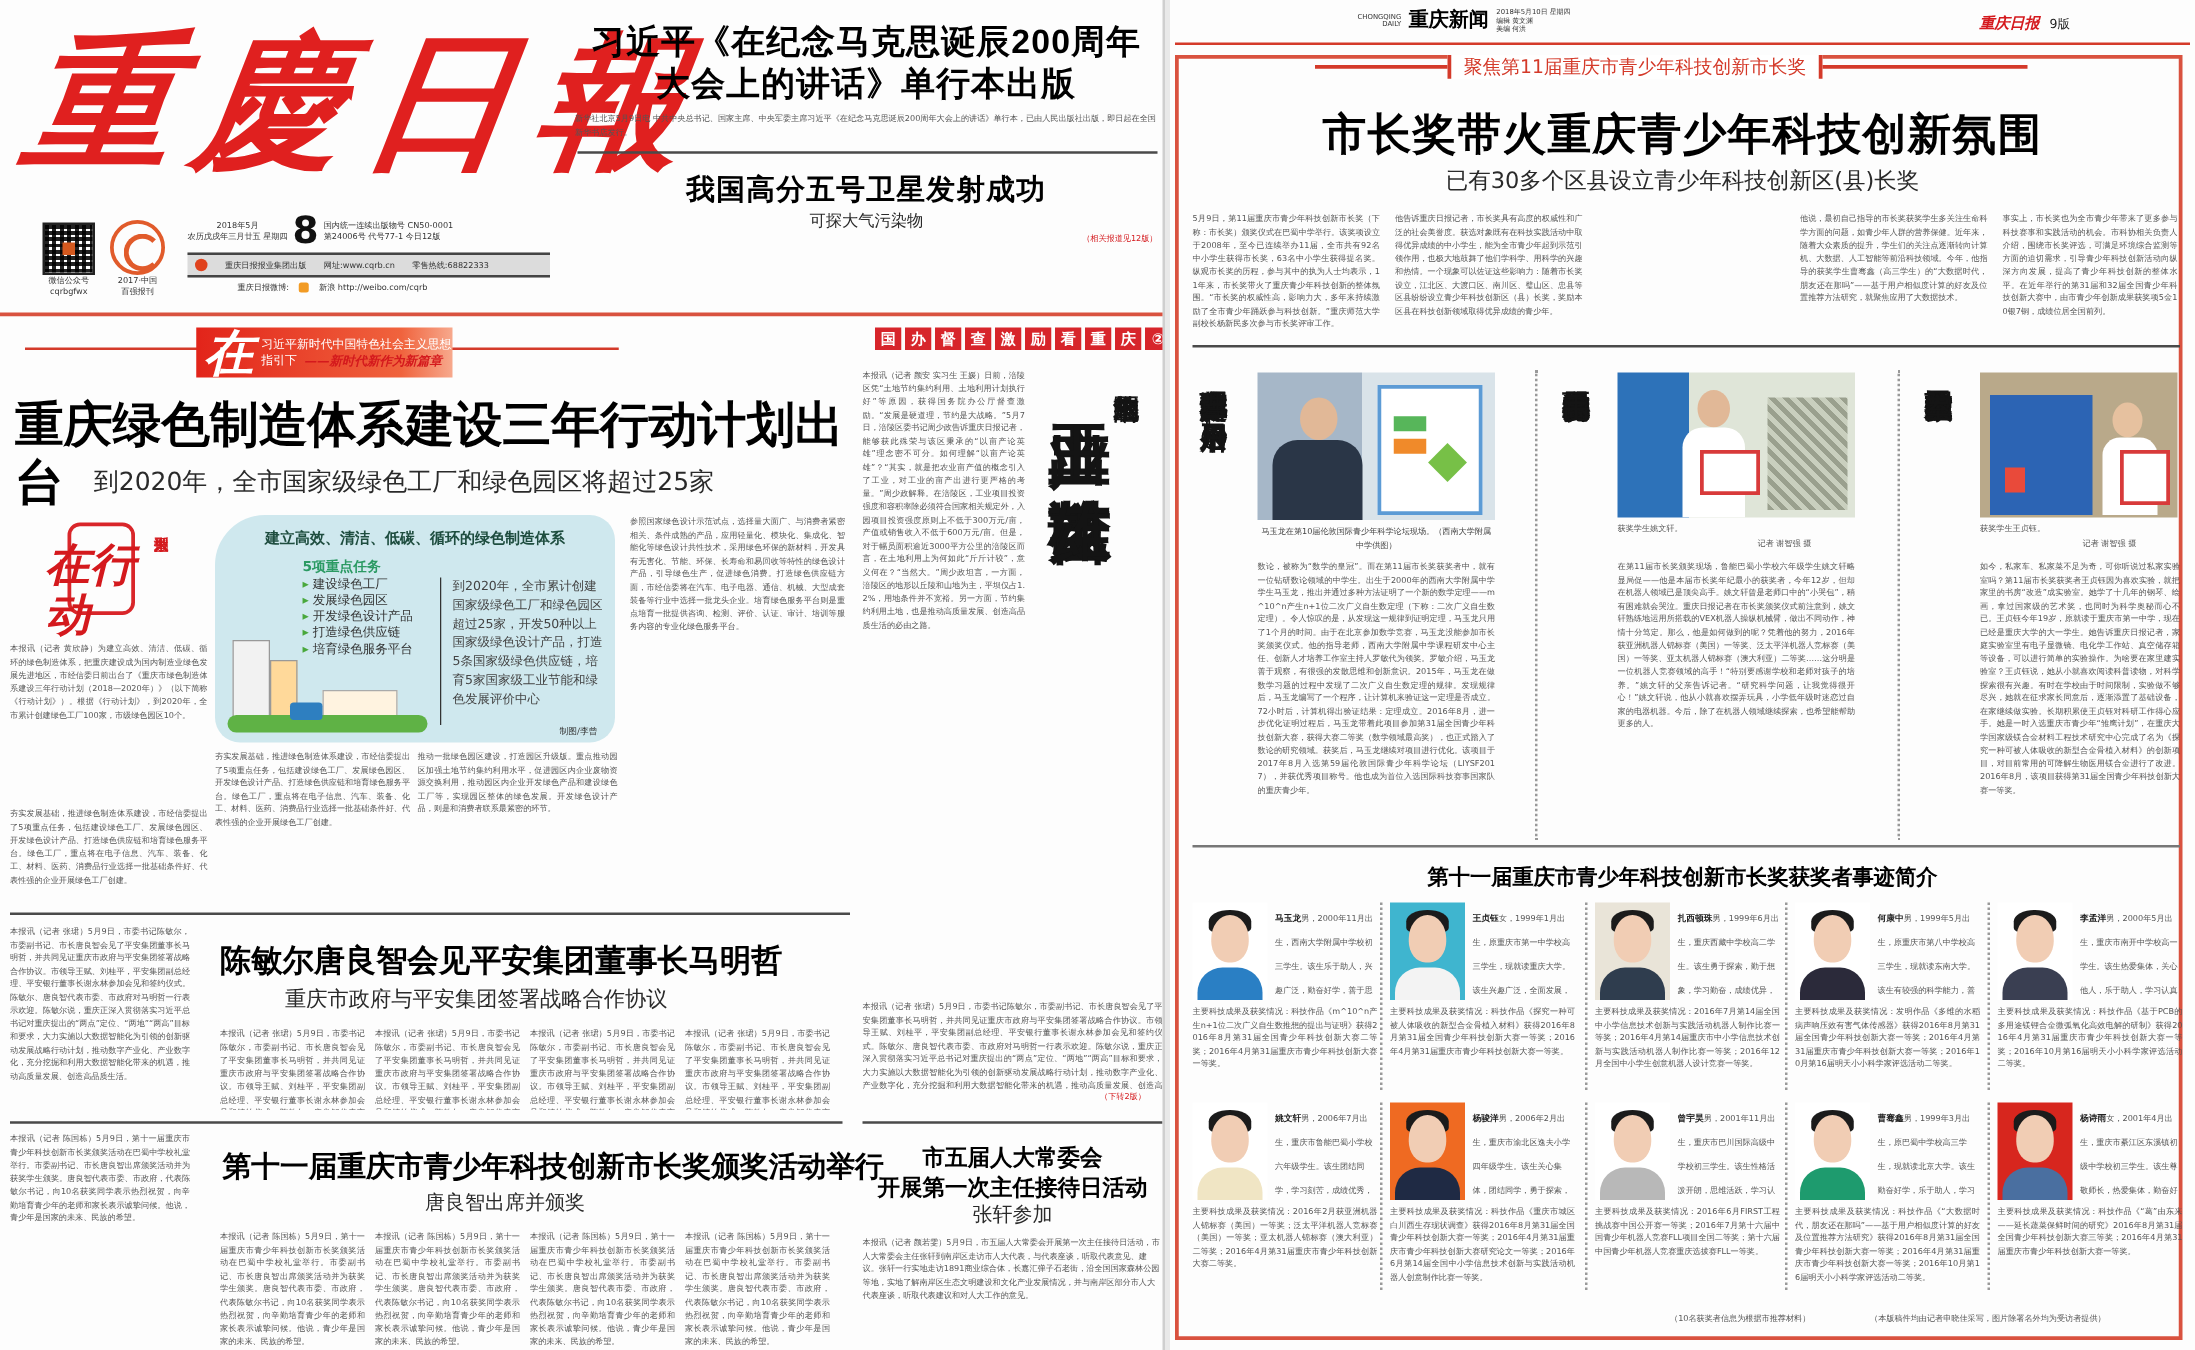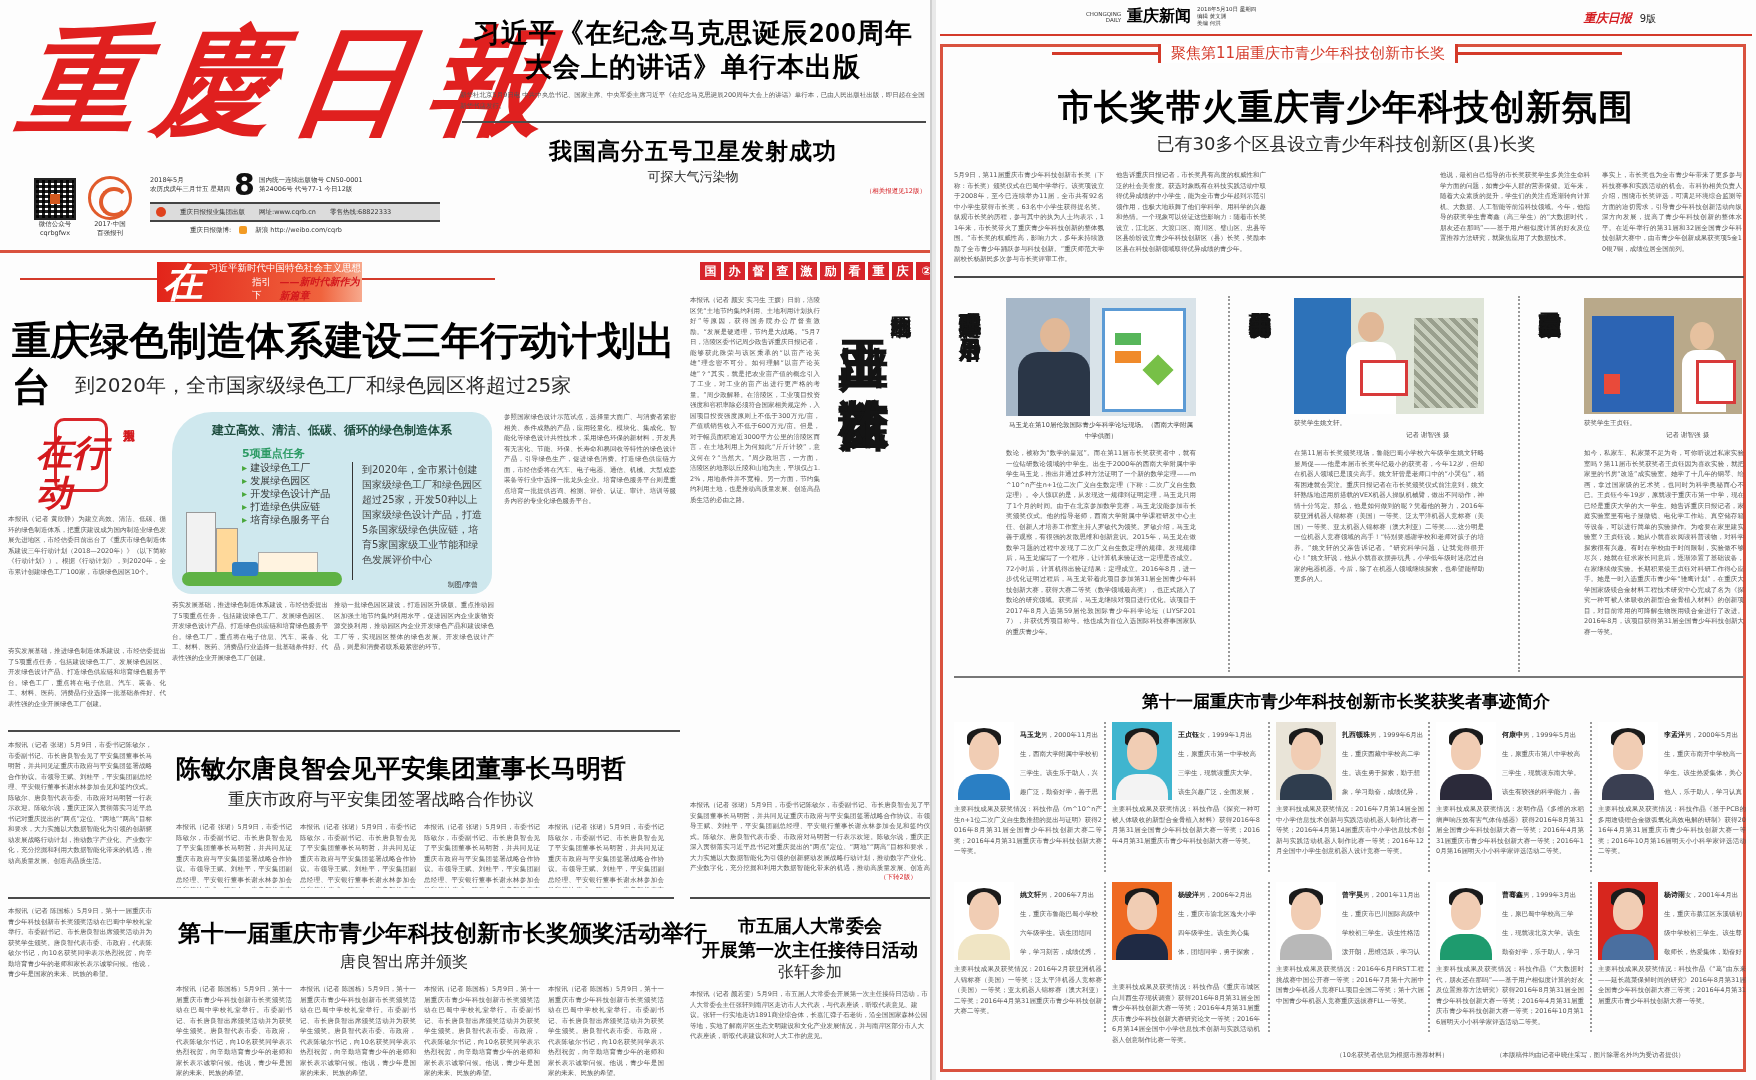--- a/index.html
+++ b/index.html
@@ -75,21 +75,21 @@
     <div class="tiny">cqrbgfwx</div>
   </div>
   <div class="abs" style="left:88px; top:176px; text-align:center;">
     <div class="logo-swirl"></div>
     <div class="tiny">2017·中国</div>
     <div class="tiny">百强报刊</div>
   </div>
 
   <div class="abs" style="left:150px; top:172px; width:290px;">
     <div style="display:flex; align-items:center; gap:4px;">
-      <div style="text-align:left;">
+      <div style="text-align:center;">
         <div class="tiny">2018年5月</div>
         <div class="tiny">农历戊戌年三月廿五  星期四</div>
       </div>
       <div style="font-family:'DejaVu Sans',sans-serif; font-size:30px; font-weight:bold; line-height:26px;">8</div>
       <div>
         <div class="tiny">国内统一连续出版物号  CN50-0001</div>
         <div class="tiny">第24006号  代号77-1  今日12版</div>
       </div>
     </div>
     <div class="info-bar" style="margin-top:4px;">
@@ -118,21 +118,21 @@
     <div class="copy red" style="text-align:right; color:#d4191d;">（相关报道见12版）</div>
   </div>
 
   <div class="hr-red" style="left:0; top:250px; width:932px; height:3px; background:#d9523f;"></div>
 
   <div class="hr-red" style="left:20px; top:278px; width:475px; height:2px;"></div>
   <div class="abs zai-banner" style="left:157px; top:262px; width:205px; height:40px;">
     <span class="zai-big">在</span>
     <div>
       <div class="sub" style="color:#fff; font-size:9.5px;">习近平新时代中国特色社会主义思想</div>
-      <div style="display:flex; gap:6px; align-items:center;margin-left:43px;">
+      <div style="display:flex; gap:6px; align-items:center;">
         <span class="sub" style="color:#fff; font-size:9.5px;">指引下</span>
         <span style="color:#d4191d; font-size:10px; font-style:italic; font-weight:bold;">——新时代新作为新篇章</span>
       </div>
     </div>
   </div>
 
   <div class="abs" style="left:700px; top:262px;">
     <div class="badge-row">
       <span>国</span>
       <span>办</span>
@@ -357,21 +357,21 @@
         <div class="copy" style="position:absolute; left:0; top:82px; width:148px; height:66px;">主要科技成果及获奖情况：2016年2月获亚洲机器人锦标赛（美国）一等奖；泛太平洋机器人竞标赛（美国）一等奖；亚太机器人锦标赛（澳大利亚）二等奖；2016年4月第31届重庆市青少年科技创新大赛二等奖。</div>
       </div>
       <div class="dotted-v" style="left: 168px; top: 882px; height: 150px;"></div>
       <div class="winner" style="left: 176px; top: 882px;">
         <div class="portrait" style="background:#ef6a22">
           <div class="hair" style="background:#1b1b1b"></div>
           <div class="head"></div>
           <div class="body" style="background:#1f2a44"></div>
         </div>
         <div style="position:absolute; left:66px; top:0; width:82px; height:78px; overflow:hidden;"><span class="w-name">杨骏洋</span><span class="copy" style="display:inline;">男，2006年2月出生，重庆市渝北区逸夫小学四年级学生。该生关心集体，团结同学，勇于探索，勤于实践，具有较强的创新意识和创新能力。</span></div>
-        <div class="copy" style="position:absolute; left:0; top:82px; width:148px; height:66px;margin-top:18px;">主要科技成果及获奖情况：科技作品《重庆市城区白川西生存现状调查》获得2016年8月第31届全国青少年科技创新大赛一等奖；2016年4月第31届重庆市青少年科技创新大赛研究论文一等奖；2016年6月第14届全国中小学信息技术创新与实践活动机器人创意制作比赛一等奖。</div>
+        <div class="copy" style="position:absolute; left:0; top:82px; width:148px; height:66px;">主要科技成果及获奖情况：科技作品《重庆市城区白川西生存现状调查》获得2016年8月第31届全国青少年科技创新大赛一等奖；2016年4月第31届重庆市青少年科技创新大赛研究论文一等奖；2016年6月第14届全国中小学信息技术创新与实践活动机器人创意制作比赛一等奖。</div>
       </div>
       <div class="dotted-v" style="left: 332px; top: 882px; height: 150px;"></div>
       <div class="winner" style="left: 340px; top: 882px;">
         <div class="portrait" style="background:#ffffff">
           <div class="hair" style="background:#1b1b1b"></div>
           <div class="head"></div>
           <div class="body" style="background:#b8b8b8"></div>
         </div>
         <div style="position:absolute; left:66px; top:0; width:82px; height:78px; overflow:hidden;"><span class="w-name">曾宇昊</span><span class="copy" style="display:inline;">男，2001年11月出生，重庆市巴川国际高级中学校初三学生。该生性格活泼开朗，思维活跃，学习认真，成绩优秀，具有较强的创新意识和创新能力。</span></div>
         <div class="copy" style="position:absolute; left:0; top:82px; width:148px; height:66px;">主要科技成果及获奖情况：2016年6月FIRST工程挑战赛中国公开赛一等奖；2016年7月第十六届中国青少年机器人竞赛FLL项目全国二等奖；第十六届中国青少年机器人竞赛重庆选拔赛FLL一等奖。</div>

